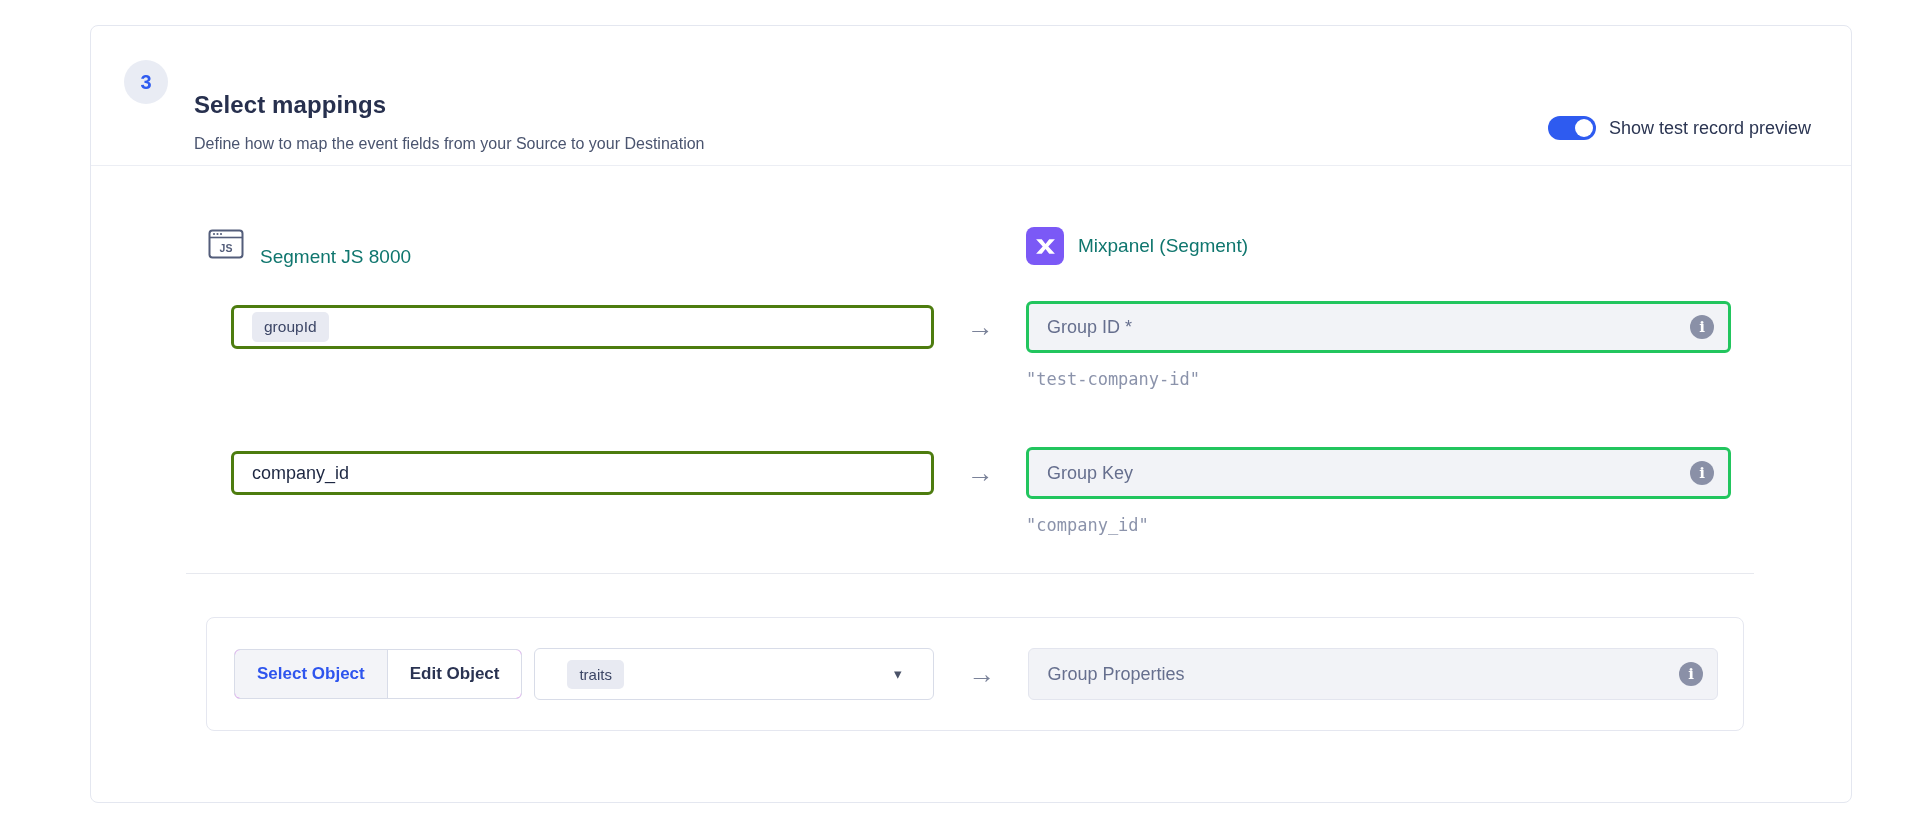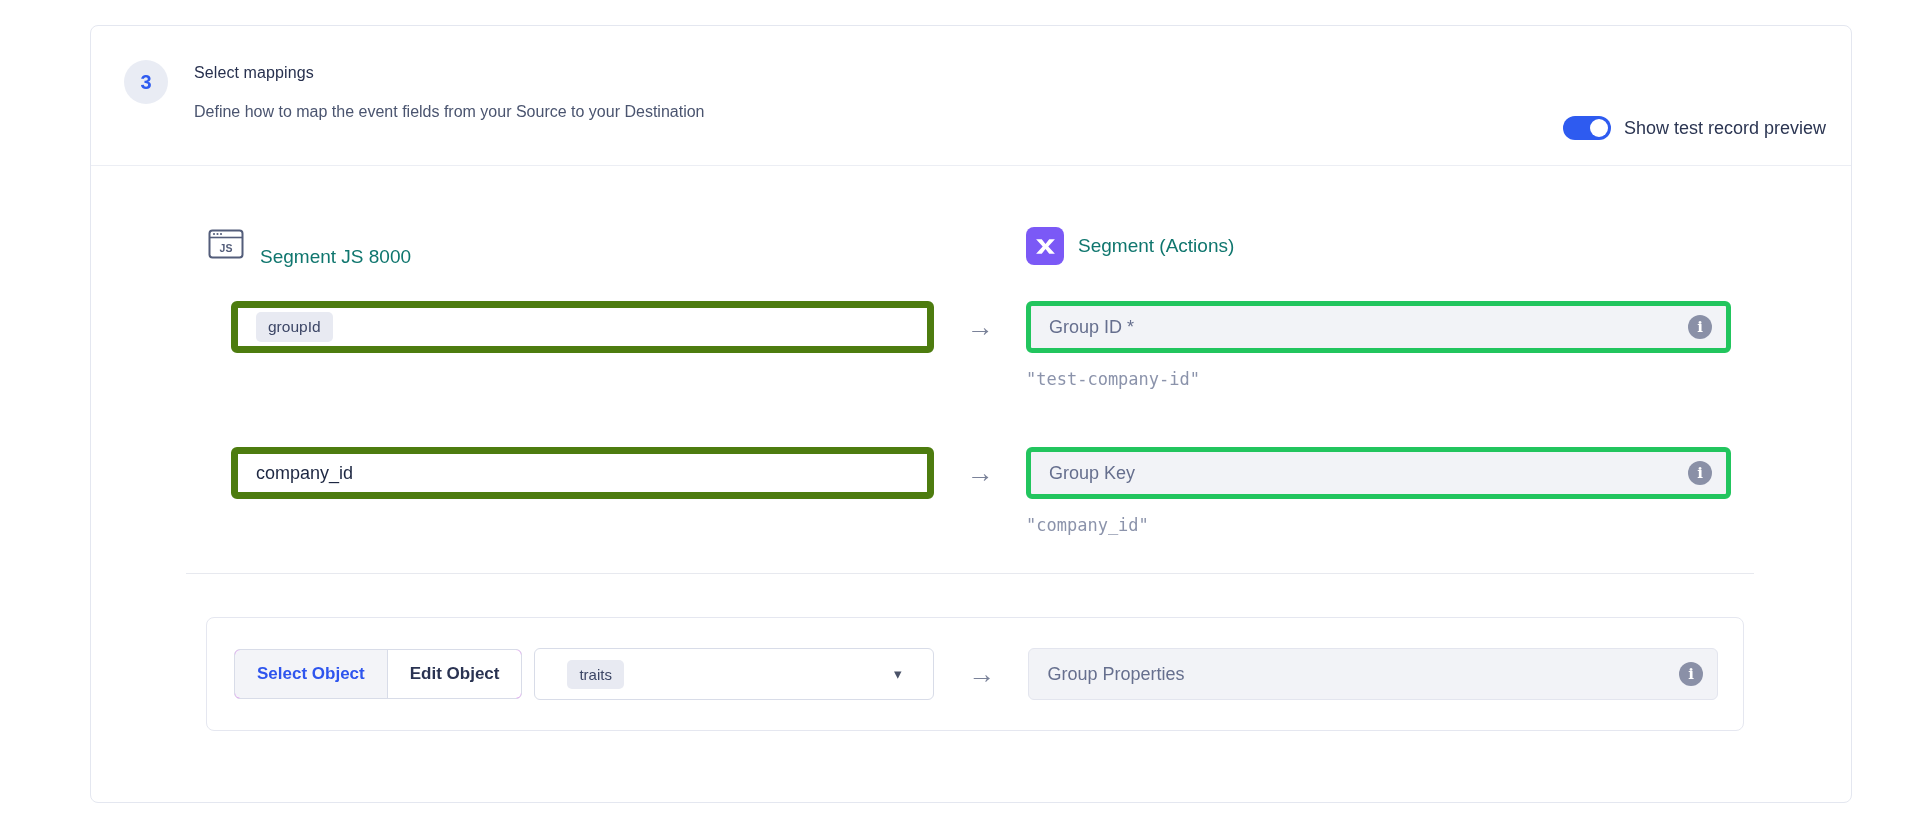--- a/index.html
+++ b/index.html
@@ -30,34 +30,35 @@
     border-radius: 50%;
     background: #E9ECF4;
     color: #2E5BF0;
     font-size: 20px; font-weight: 700;
     display: flex; align-items: center; justify-content: center;
     margin-top: 2px;
     flex: 0 0 44px;
   }
   .header-text { margin-left: 26px; }
   .page-title {
-    font-size: 16px; font-weight: 400;
+    font-size: 24px; font-weight: 700;
     color: #27304E;
     letter-spacing: 0.1px;
     line-height: 30px;
+    margin-top: 32px;
   }
   .page-subtitle {
     margin-top: 12px;
     font-size: 16px;
     color: #4A546F;
     line-height: 24px;
   }
   .toggle-group {
     position: absolute;
-    right: 25px; top: 90px;
+    right: 40px; top: 90px;
     display: flex; align-items: center; gap: 13px;
   }
   .toggle {
     width: 48px; height: 24px;
     border-radius: 12px;
     background: #2E5BF0;
     position: relative;
     cursor: pointer;
   }
   .toggle-knob {
@@ -98,23 +99,23 @@
   
   .mapping-row {
     display: grid;
     grid-template-columns: 748px 92px 730px;
     align-items: center;
   }
   .row-1 { margin-top: 37px; }
   .row-2 { margin-top: 56px; }
   .source-input {
     margin-left: 45px;
-    width: 703px; height: 52px;
-    background: #ffffff;
-    border: 7px solid #4d7c0f;
+    width: 703px; height: 44px;
+    background: #ffffff;
+    border: 3px solid #4d7c0f;
     border-radius: 6px;
     display: flex; align-items: center;
     padding: 0 18px;
   }
   .token-pill {
     background: #E8EAF2;
     color: #3C4666;
     font-size: 15.5px;
     padding: 6px 12px;
     border-radius: 5px;
@@ -127,21 +128,21 @@
     display: flex; align-items: center; justify-content: center;
   }
   .arrow-icon {
     font-size: 27px;
     color: #7A8299;
     line-height: 1;
   }
   .dest-field {
     width: 705px; height: 52px;
     background: #F2F3F7;
-    border: 5px solid #22c55e;
+    border: 3px solid #22c55e;
     border-radius: 6px;
     display: flex; align-items: center;
     padding: 0 14px 0 18px;
   }
   .dest-field-label {
     font-size: 18px;
     color: #666F8E;
     flex: 1;
   }
   .info-icon {
@@ -273,21 +274,21 @@
           </svg>
         </span>
         <span class="connector-name">Segment JS 8000</span>
       </div>
       <div class="connector destination">
         <span class="mixpanel-badge">
           <svg width="23" height="23" viewBox="0 0 24 24">
             <path d="M2.2 4.5h5.9l3.9 5L15.9 4.5h5.9l-6.9 7.5 6.9 7.5h-5.9l-3.9-5-3.9 5H2.2l6.9-7.5z" fill="#ffffff"></path>
           </svg>
         </span>
-        <span class="connector-name">Segment (Actions)</span>
+        <span class="connector-name">Mixpanel (Segment)</span>
       </div>
     </div>
 
     <div class="mapping-row row-1">
       <div>
         <div class="source-input">
           <span class="token-pill">groupId</span>
         </div>
       </div>
       <div class="arrow-cell">

